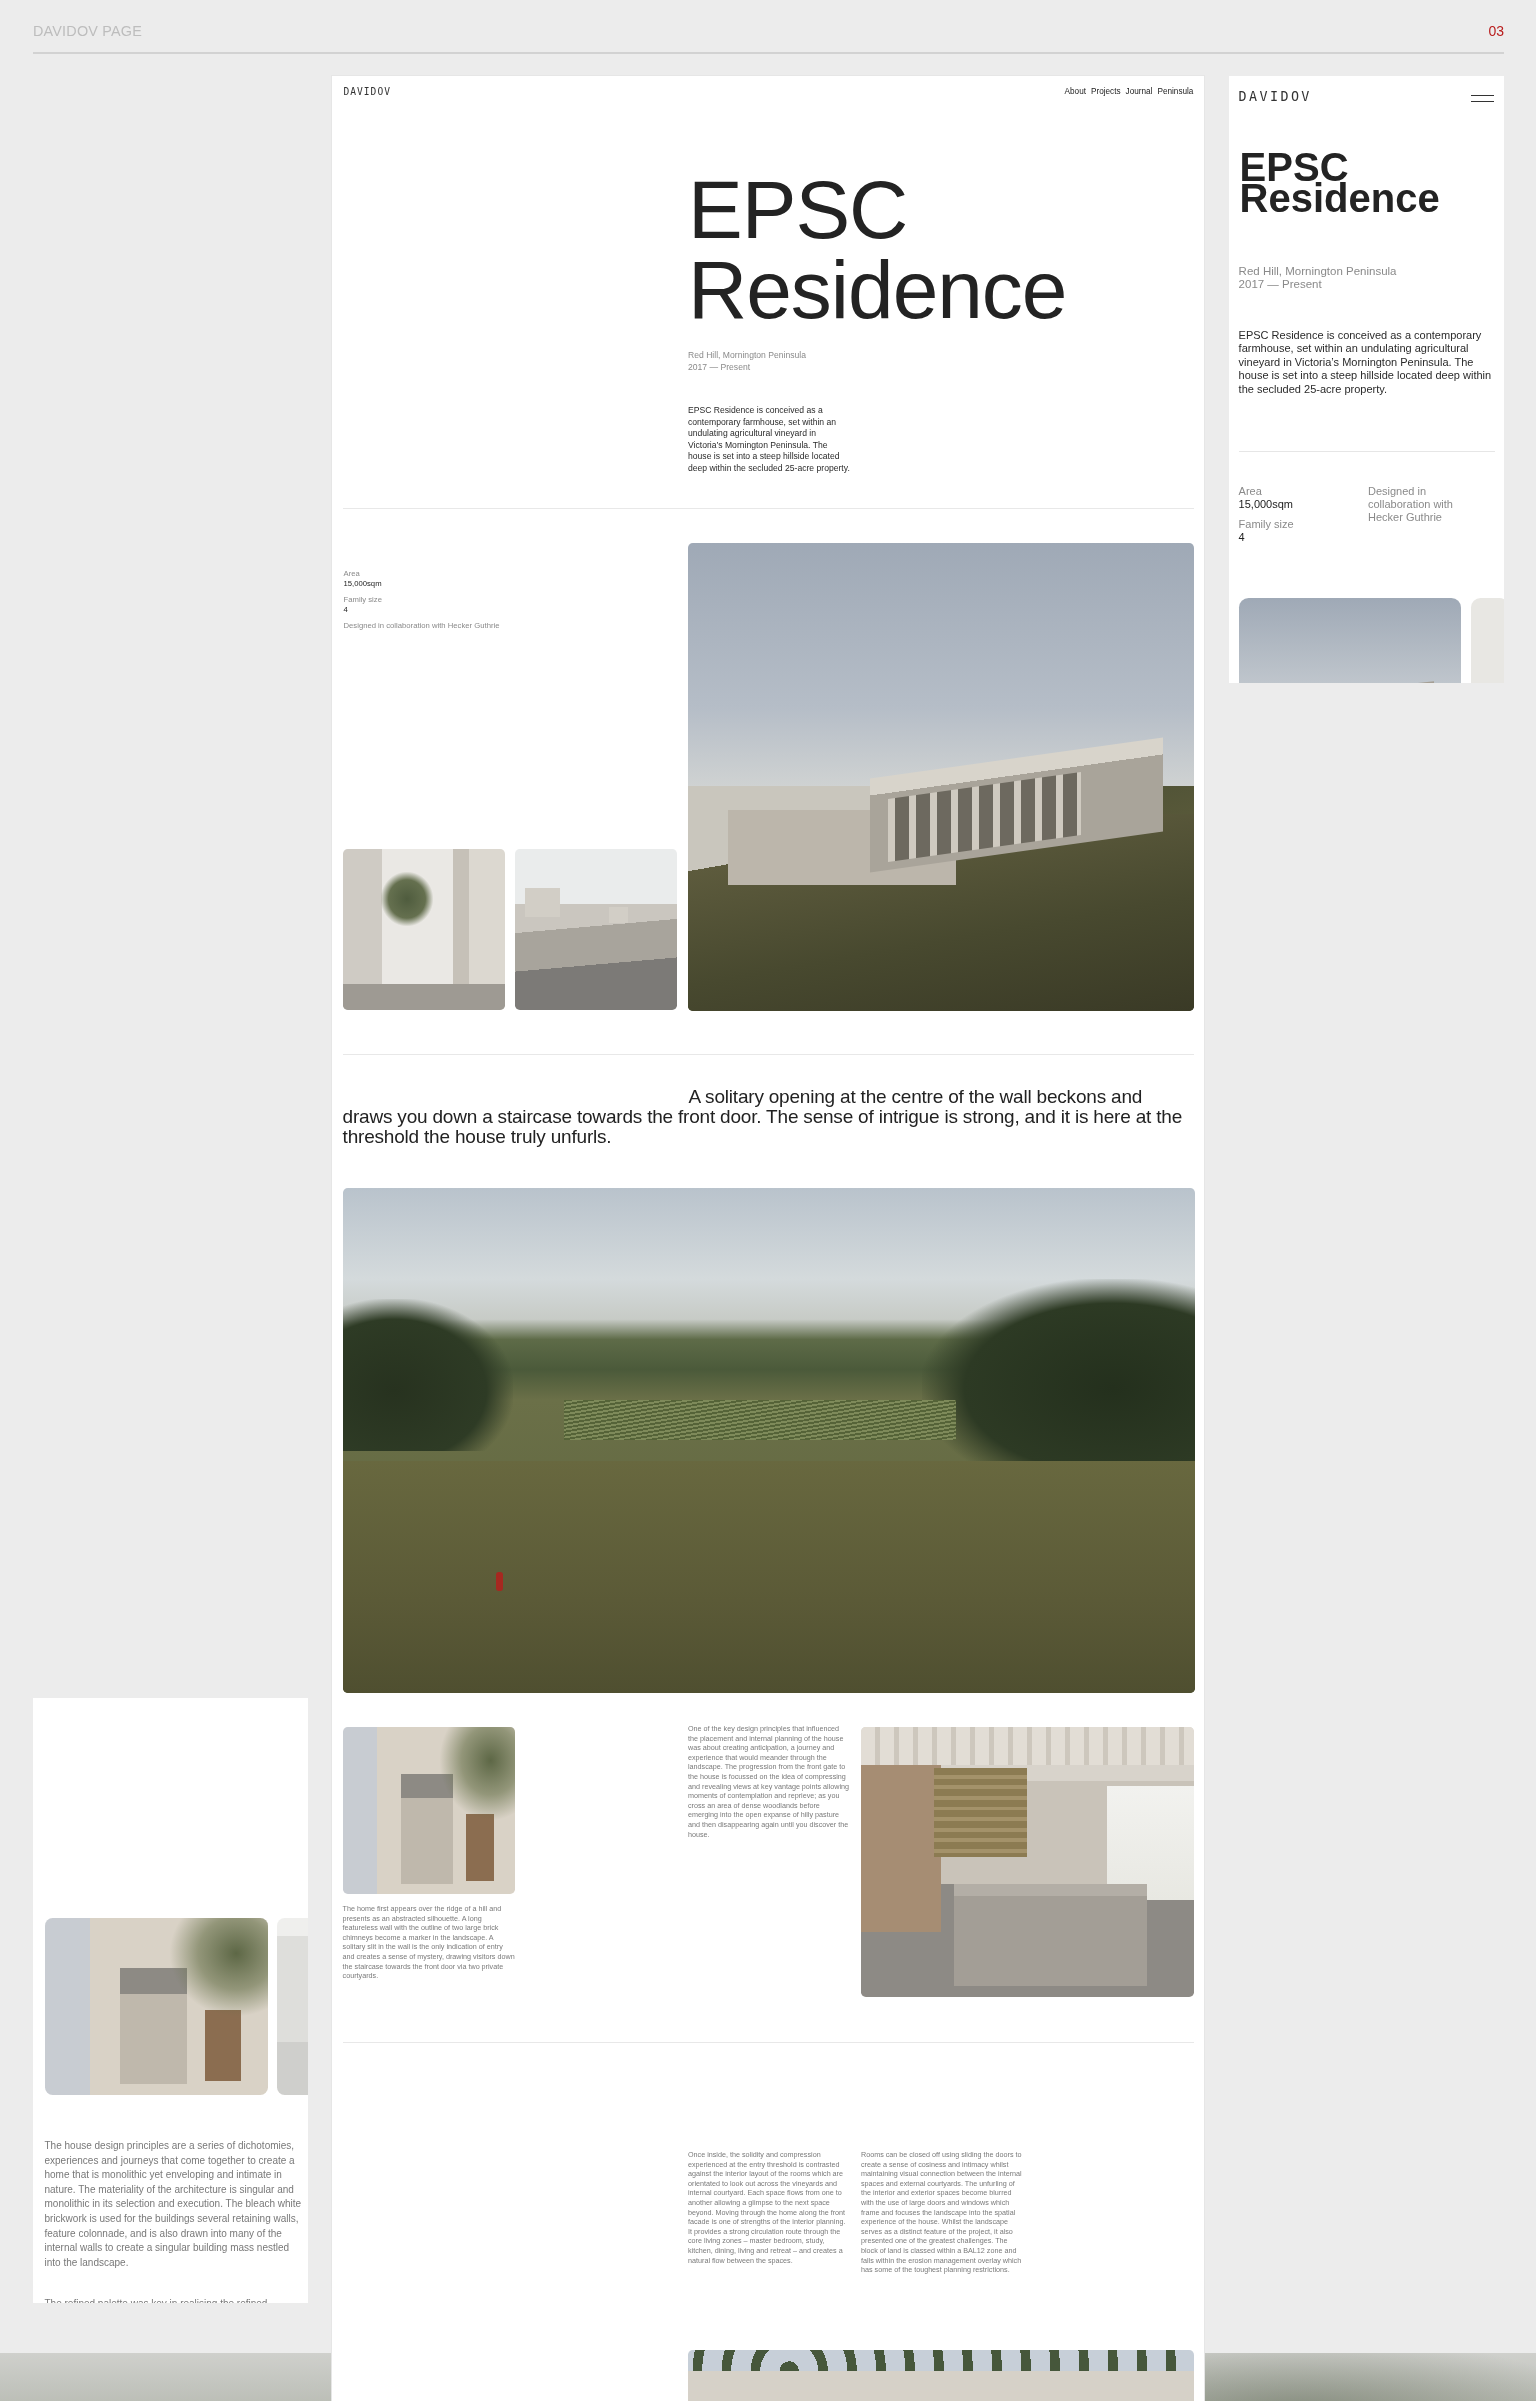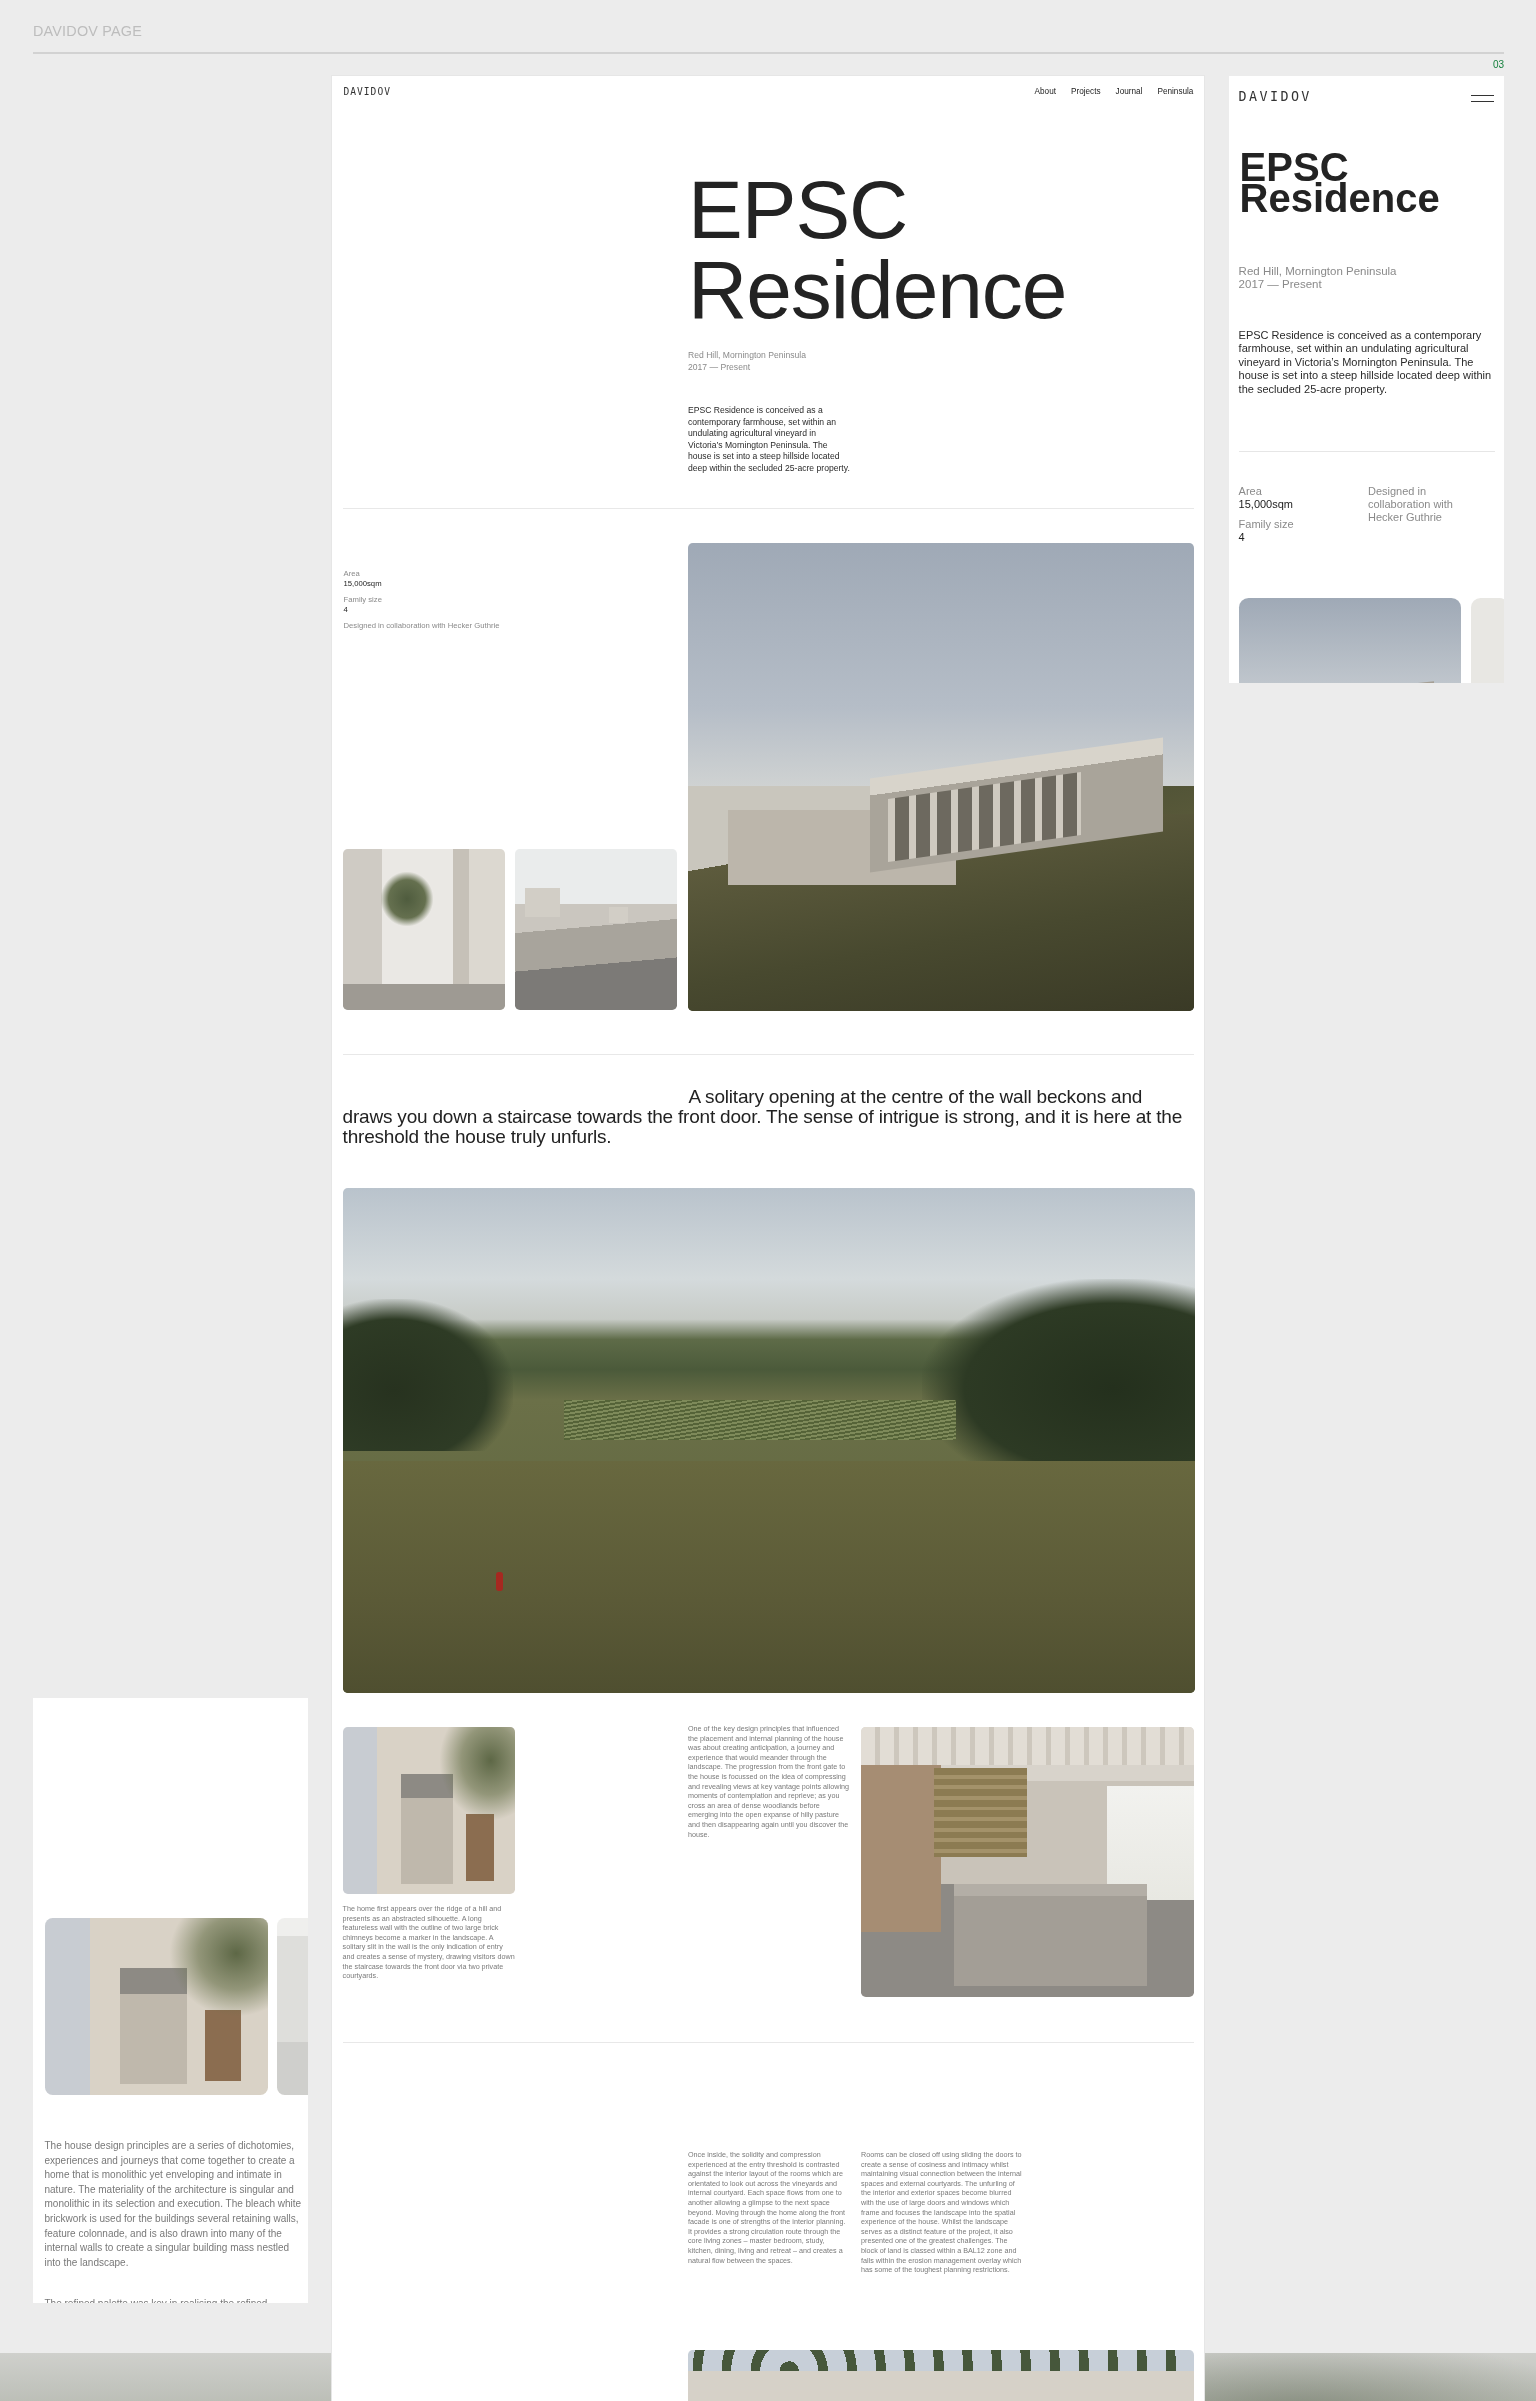--- a/index.html
+++ b/index.html
@@ -24,29 +24,29 @@
       radial-gradient(ellipse 576px 96px at 768px 144px, rgba(120,125,100,.35), transparent 70%);
   }
   .bg-landscape::after {
     content: ""; position: absolute; left: 0; right: 0; bottom: 0; height: 624px;
     background: repeating-linear-gradient(100deg, rgba(0,0,0,.035) 0 1.4px, rgba(255,255,255,.025) 1.4px 3.4px);
   }
 
   
   .top-bar { position: absolute; left: 33px; top: 22px; width: 1471px; height: 32px; border-bottom: 2.4px solid #d2d2d2; }
   .top-bar .label { position: absolute; left: 0; top: 1px; font-size: 14.4px; color: #bdbdbd; letter-spacing: 0.2px; }
-  .top-bar .num { position: absolute; right: 0; top: 1px; font-size: 10px; color: #15803d; margin-top: 36px; }
+  .top-bar .num { position: absolute; right: 0; top: 1px; font-size: 14px; color: #b91c1c; }
 
   
   .desktop {
     position: absolute; left: 332px; top: 76px; width: 872px; height: 3104px;
     background: #fff; box-shadow: 0 0 0 1px #e6e6e6;
   }
   .d-logo { position: absolute; left: 11.5px; top: 9.6px; font-family: "DejaVu Sans Mono", monospace; font-size: 9.6px; letter-spacing: 1px; color: #333; }
-  .d-nav { position: absolute; right: 10.6px; top: 10.6px; display: flex; gap: 15px; font-size: 8.2px; color: #222; }
+  .d-nav { position: absolute; right: 10.6px; top: 10.6px; display: flex; gap: 5px; font-size: 8.2px; color: #222; }
   .d-nav span { cursor: pointer; }
 
   .d-title { position: absolute; left: 356px; top: 94px; font-size: 82px; line-height: 80px; font-weight: 400; letter-spacing: -1px; color: #232323; }
   .d-loc { position: absolute; left: 356px; top: 274px; font-size: 8.6px; line-height: 11.5px; color: #8a8a8a; }
   .d-intro { position: absolute; left: 356px; top: 329px; width: 163px; font-size: 8.6px; line-height: 11.5px; color: #2a2a2a; }
   .d-divider { position: absolute; left: 10.6px; width: 851px; height: 1px; background: #e8e8e8; }
 
   .d-specs { position: absolute; left: 11.5px; top: 493px; font-size: 7.7px; line-height: 10px; }
   .d-specs .k { color: #8a8a8a; }
   .d-specs .v { color: #222; margin-bottom: 5.8px; }

